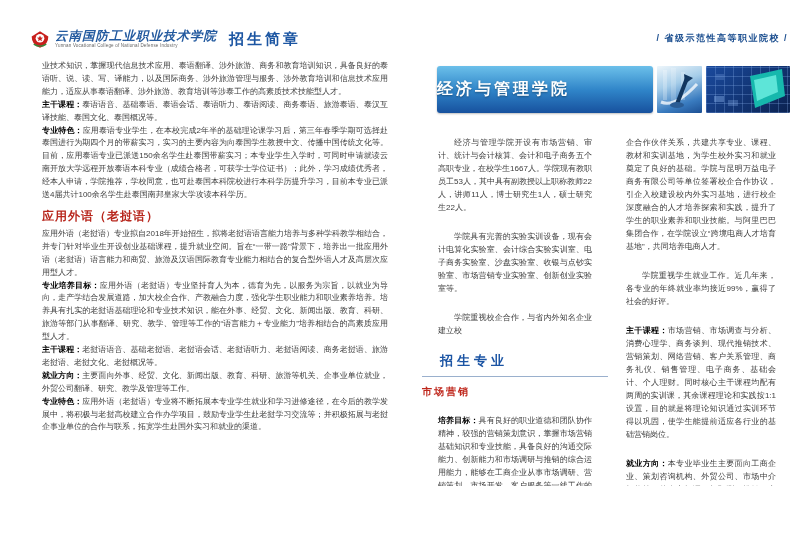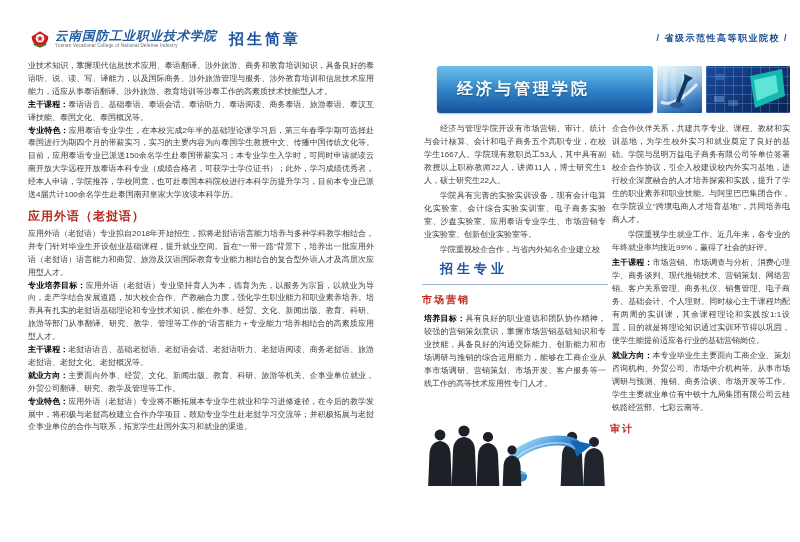--- a/index.html
+++ b/index.html
@@ -11,44 +11,44 @@
   .emblem{width:20px;height:19px;flex:0 0 auto;margin-top:1px;}
   .name-block{margin-left:5px;}
   .college-name{font-family:"DejaVu Serif","Liberation Serif",serif;font-style:italic;font-weight:bold;
                 color:#235a9f;font-size:12.5px;letter-spacing:1px;white-space:nowrap;line-height:13px;}
   .college-name-en{font-size:4.5px;color:#666;letter-spacing:.2px;white-space:nowrap;margin-top:1px;}
   .brochure-title{margin-left:12px;font-size:15px;font-weight:bold;color:#1b55a2;letter-spacing:3px;white-space:nowrap;margin-top:1px;}
 
   .rp-slogan{position:absolute;right:12px;top:32px;font-size:9px;font-weight:bold;color:#1b4e8f;letter-spacing:1.5px;white-space:nowrap;}
 
   
-  .lp-body{position:absolute;left:28px;top:60px;width:346px;font-size:8px;line-height:12.9px;text-align:justify;}
+  .lp-body{position:absolute;left:42px;top:60px;width:346px;font-size:8px;line-height:12.9px;text-align:justify;}
   .lp-body p{margin:0;}
   .lbl{color:#000;font-weight:bold;}
   .red-heading{color:#b8271d;font-weight:bold;font-size:12px;letter-spacing:1px;margin:8px 0 5px;}
 
   
   .banner{position:absolute;left:437px;top:66px;width:216px;height:47px;border-radius:3px;
           background:linear-gradient(180deg,#6cc0ea 0%,#2f84c8 52%,#17519e 100%);
           display:flex;align-items:center;box-shadow:0 1px 2px rgba(0,0,0,.25);}
-  .banner-title{color:#fff;font-weight:bold;font-size:16px;letter-spacing:3px;padding-left:20px;
+  .banner-title{color:#fff;font-weight:bold;font-size:16px;letter-spacing:3px;
                 text-shadow:0 1px 2px rgba(0,0,0,.35);white-space:nowrap;}
   .photo{position:absolute;top:66px;height:47px;overflow:hidden;border-radius:1px;}
   .photo1{left:657px;width:45px;background:linear-gradient(160deg,#eef6fb 0%,#a6cde9 38%,#3a7cc0 75%,#1c4f93 100%);}
   .photo2{left:706px;width:84px;background:
       repeating-linear-gradient(90deg,rgba(130,170,230,.30) 0 1px,transparent 1px 9px),
       repeating-linear-gradient(0deg,rgba(130,170,230,.30) 0 1px,transparent 1px 9px),
       linear-gradient(135deg,#1a4a9e 0%,#0b2250 100%);}
   .photo svg{display:block;}
 
   
   .col{position:absolute;top:120px;font-size:8px;line-height:13px;text-align:justify;}
   .col1{left:422px;width:186px;}
   .col2{left:610px;width:182px;}
-  .col p{margin:2px;}
+  .col p{margin:16px;}
   .indent{text-indent:2em;}
   .majors-heading{color:#1c55a4;font-size:13px;font-weight:bold;letter-spacing:4px;margin-top:5px;line-height:16px;margin-left:18px;}
   .majors-rule{border:none;border-top:1px solid #9ab0cd;margin:7px 0 9px;}
   .major-title{color:#bf271c;font-weight:bold;font-size:10px;letter-spacing:2px;margin:0 0 6px;line-height:12px;}
   .block-gap{margin-top:31px;}
   .audit-gap{margin:9px 0 5px;}
   .team-photo{margin-top:10px;width:186px;height:96px;}
 
   
   .footer{position:absolute;top:502px;display:flex;align-items:flex-start;font-size:7.5px;color:#4a6fa8;letter-spacing:.3px;white-space:nowrap;gap:31px;}
@@ -120,21 +120,21 @@
       <polygon points="44,10 76,3 79,30 49,42" fill="#16b8ad"></polygon>
       <polygon points="48,14 70,9 72,26 51,35" fill="#6ff0e2" opacity=".8"></polygon>
       <rect x="8" y="30" width="10" height="6" fill="rgba(160,200,255,.35)"></rect>
       <rect x="22" y="34" width="10" height="6" fill="rgba(160,200,255,.25)"></rect>
       <rect x="10" y="8" width="8" height="6" fill="rgba(160,200,255,.2)"></rect>
     </svg>
   </div>
 
   <div class="col col1">
     <p class="indent">经济与管理学院开设有市场营销、审计、统计与会计核算、会计和电子商务五个高职专业，在校学生1667人。学院现有教职员工53人，其中具有副教授以上职称教师22人，讲师11人，博士研究生1人，硕士研究生22人。</p>
-    <p class="indent">学院具有完善的实验实训设备，现有会计电算化实验室、会计综合实验实训室、电子商务实验室、沙盘实验室、应用泰语专业学生、市场营销专业实验室、创新创业实验室等。</p>
+    <p class="indent">学院具有完善的实验实训设备，现有会计电算化实验室、会计综合实验实训室、电子商务实验室、沙盘实验室、收银与点钞实验室、市场营销专业实验室、创新创业实验室等。</p>
     <p class="indent">学院重视校企合作，与省内外知名企业建立校</p>
 
     <div class="majors-heading">招生专业</div>
     <hr class="majors-rule">
 
     <div class="major-title">市场营销</div>
     <p><b class="lbl">培养目标：</b><span>具有良好的职业道德和团队协作精神，较强的营销策划意识，掌握市场营销基础知识和专业技能，具备良好的沟通交际能力、创新能力和市场调研与推销的综合运用能力，能够在工商企业从事市场调研、营销策划、市场开发、客户服务等一线工作的高等技术应用性专门人才。</span></p>
 
     <svg class="team-photo" viewBox="0 0 186 96">
       <defs>

